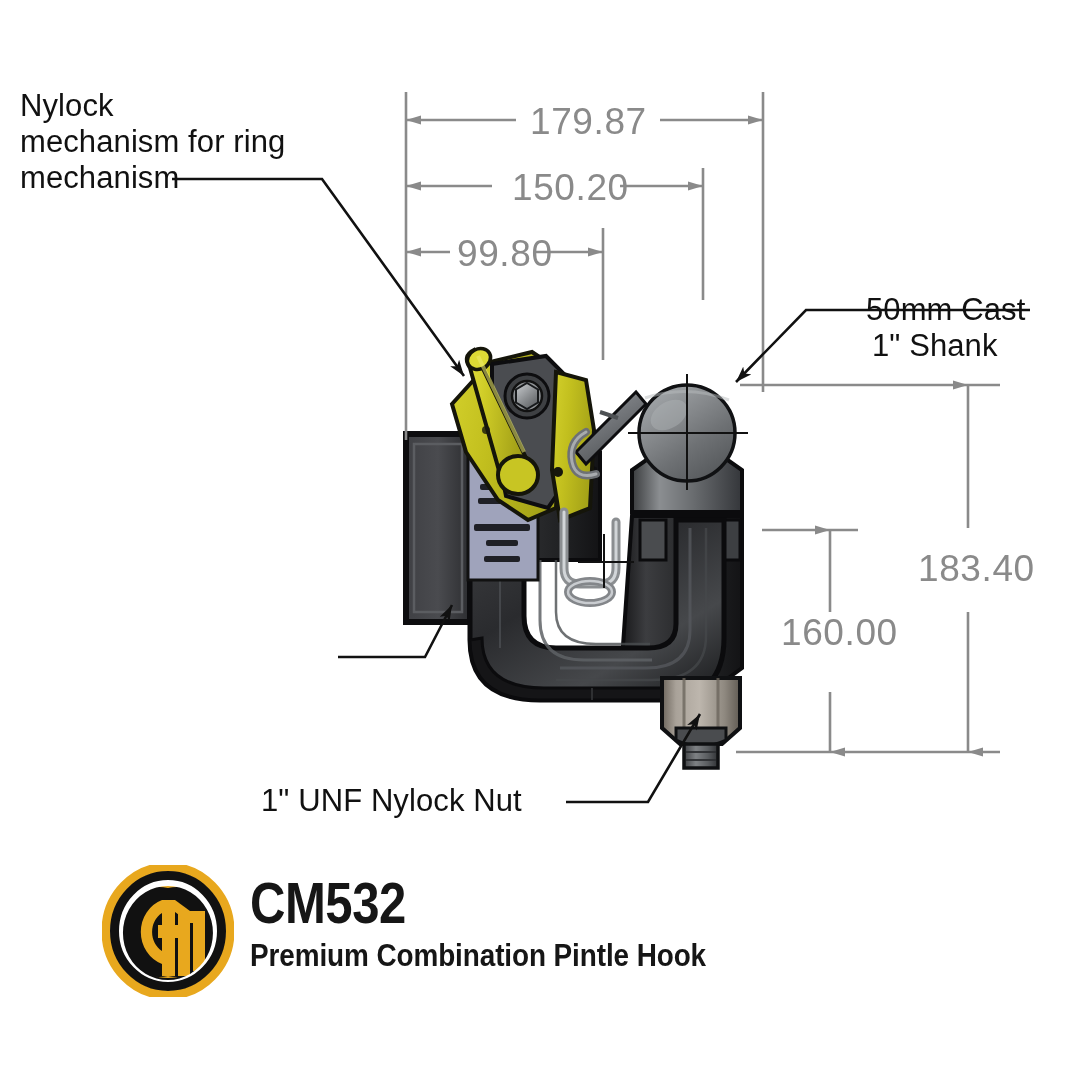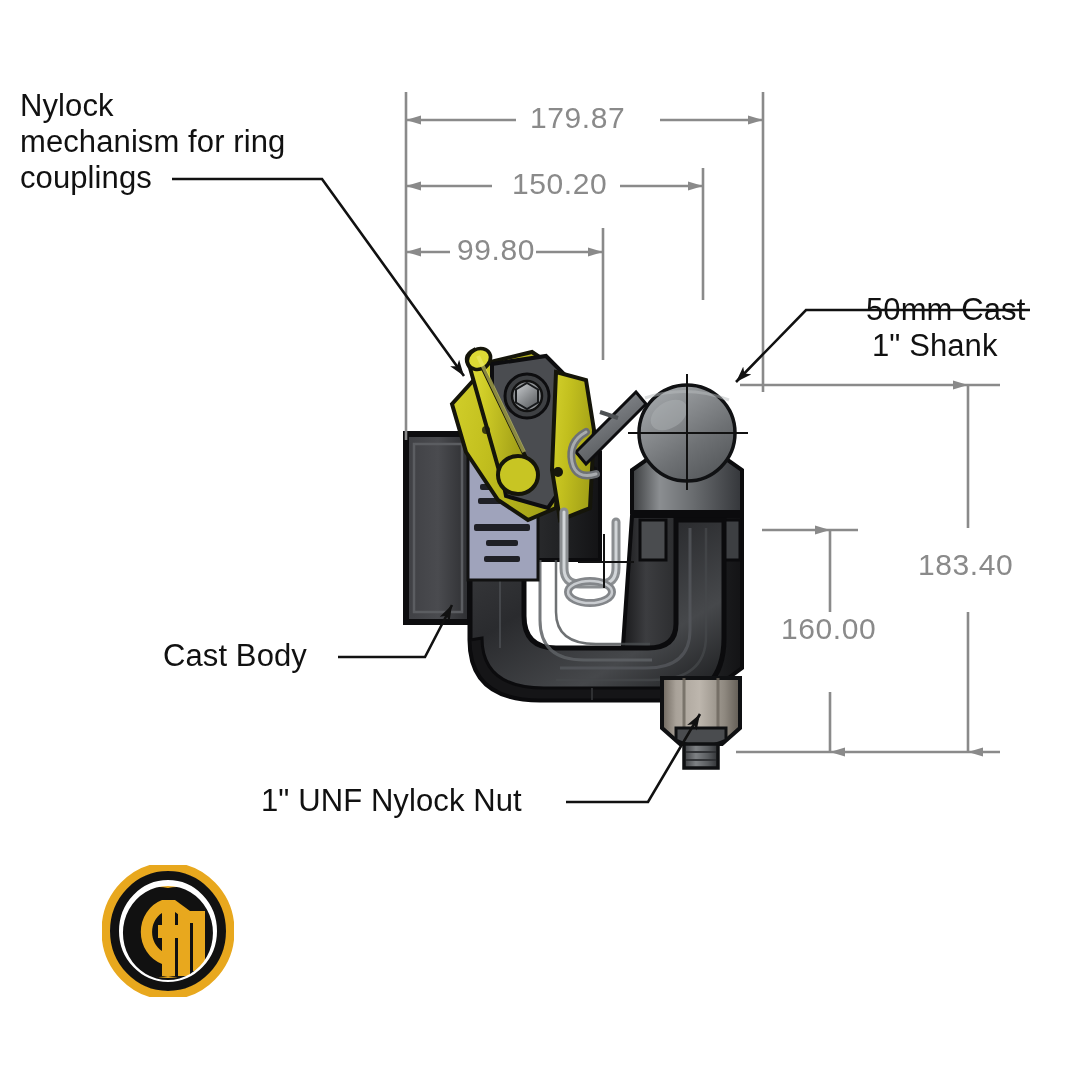--- a/index.html
+++ b/index.html
@@ -20,21 +20,21 @@
     font-weight:300;
     color:#111111;
     line-height:1.16;
     letter-spacing:0.1px;
     white-space:pre;
   }
   
   .dim-text{
     position:absolute;
     font-family:"Liberation Sans", sans-serif;
-    font-size:30px;
+    font-size:37px;
     font-weight:300;
     color:#8a8a8a;
     letter-spacing:0.6px;
     white-space:pre;
   }
 
   
   #brandblock{position:absolute;left:102px;top:862px;width:700px;height:140px;}
   #logo{position:absolute;left:0;top:3px;width:132px;height:132px;}
   #brandtext{position:absolute;left:148px;top:14px;}
@@ -312,26 +312,25 @@
     <g stroke="#111111" stroke-width="2.6" fill="none">
       <path d="M172 179 L322 179 L464 376" marker-end="url(#leadArrow)"></path>
       <path d="M1030 310 L806 310 L736 382" marker-end="url(#leadArrow)"></path>
       <path d="M338 657 L425 657 L452 605" marker-end="url(#leadArrow)"></path>
       <path d="M566 802 L648 802 L700 714" marker-end="url(#leadArrow)"></path>
     </g>
   </svg>
 
   <div class="callout-text" style="left:20px;top:88px;"><span>Nylock</span>
 <span>mechanism for ring</span>
-<span>couplings</span></div>
+<span>mechanism</span></div>
 
   <div class="callout-text" style="left:866px;top:292px;text-align:left;"><span>50mm Cast</span>
 <span style="display:inline-block;padding-left:6px;">1" Shank</span></div>
 
-  <div class="callout-text" style="left:163px;top:638px;"><span>Cast Body</span></div>
 
   <div class="callout-text" style="left:261px;top:783px;"><span>1" UNF Nylock Nut</span></div>
 
   <div class="dim-text" style="left:530px;top:101px;">179.87</div>
   <div class="dim-text" style="left:512px;top:167px;">150.20</div>
   <div class="dim-text" style="left:457px;top:233px;">99.80</div>
   <div class="dim-text" style="left:918px;top:548px;">183.40</div>
   <div class="dim-text" style="left:781px;top:612px;">160.00</div>
 
   <div id="brandblock">
@@ -363,15 +362,19 @@
         <path d="M73 35 L88 46 L88 58 L73 47 Z" fill="#E8A81E"></path>
         <path d="M88 46 L103 46 L103 58 L88 58 Z" fill="#E8A81E"></path>
 
         <path d="M66 23 A43 45 0 1 0 66 113 A43 45 0 1 0 66 23 Z" fill="none" stroke="#ffffff" stroke-width="0"></path>
       </g>
 
       <path d="M0,0 H132 V132 H0 Z M66,21 A45,47 0 1,1 65.9,21 Z" fill="#ffffff" fill-rule="evenodd"></path>
       <ellipse cx="66" cy="66" rx="62" ry="64" fill="none" stroke="#E8A81E" stroke-width="9"></ellipse>
       <ellipse cx="66" cy="66" rx="53.5" ry="55.5" fill="none" stroke="#111111" stroke-width="9"></ellipse>
     </svg>
+    <div id="brandtext">
+      <div class="brand-code">CM532</div>
+      <div class="brand-sub">Premium Combination Pintle Hook</div>
+    </div>
   </div>
 
 </div>
 
 </body></html>

